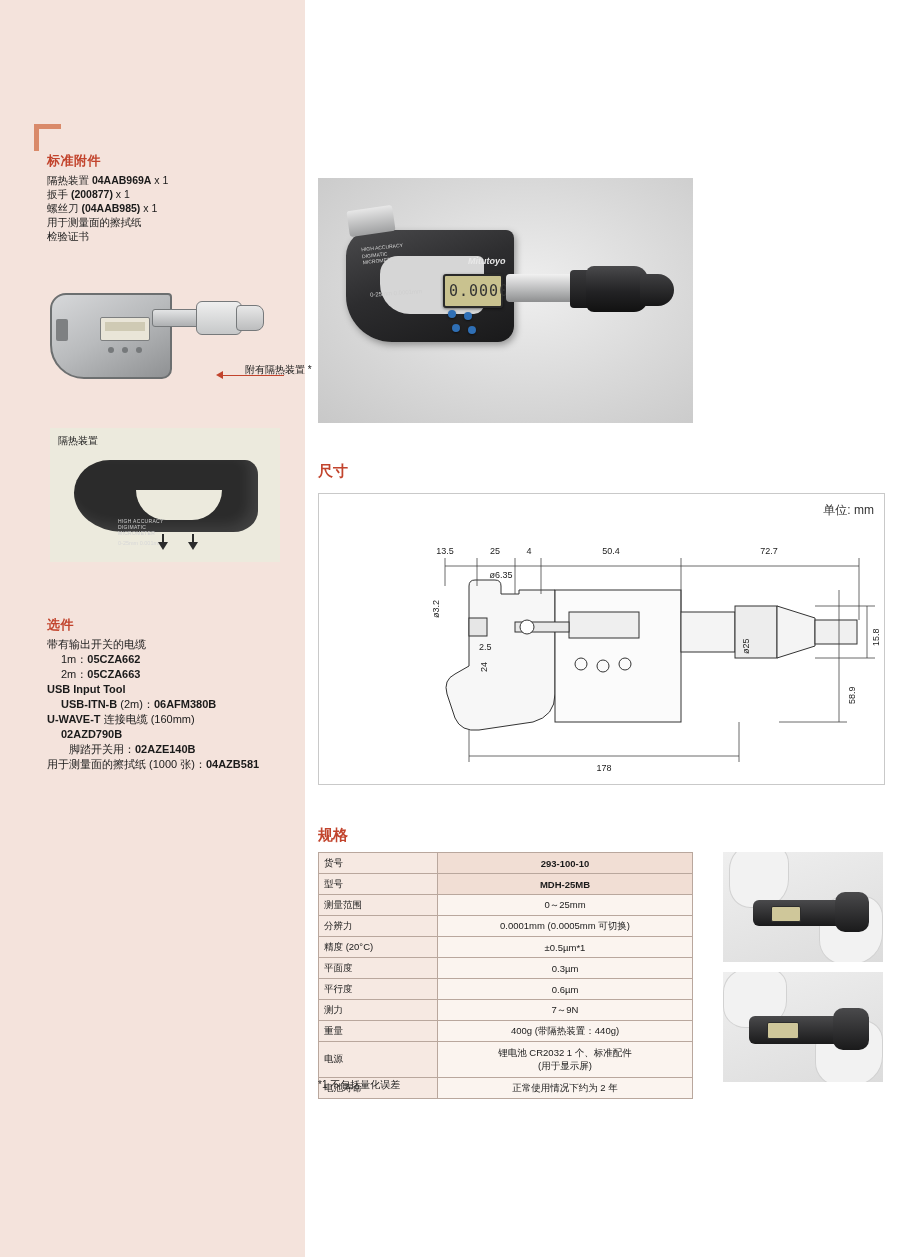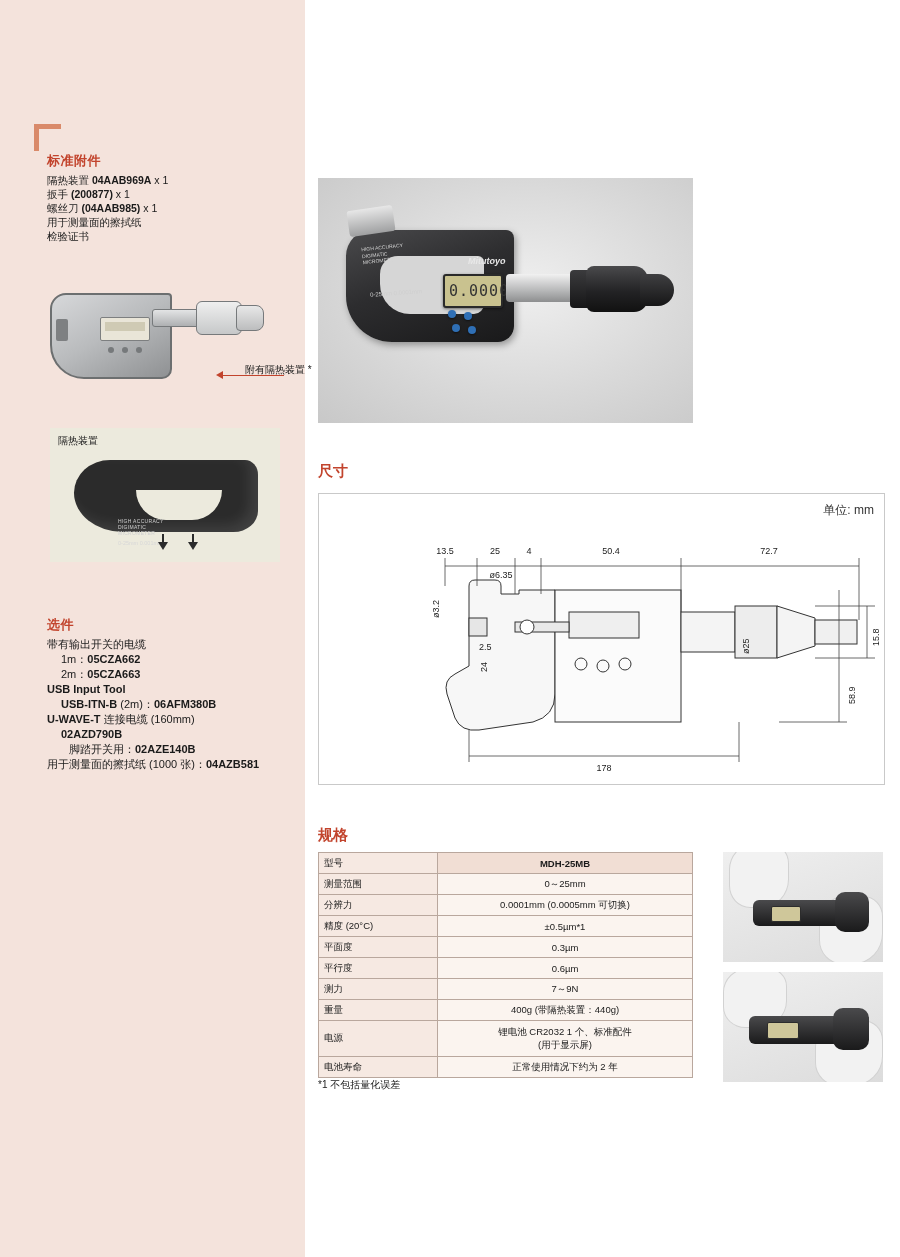--- a/index.html
+++ b/index.html
@@ -243,20 +243,24 @@
         <text transform="translate(560,152) rotate(-90)">15.8</text>
         <text transform="translate(536,210) rotate(-90)">58.9</text>
       </g>
     </svg>
   </div>
 
   <div class="sec-title spec-title">规格</div>
   <table class="spec">
     <tbody>
       <tr>
+          <td class="k">货号</td>
+          <td class="hv">293-100-10</td>
+        </tr>
+      <tr>
           <td class="k">型号</td>
           <td class="hv">MDH-25MB</td>
         </tr>
       <tr>
           <td class="k">测量范围</td>
           <td class="v">0～25mm</td>
         </tr>
       <tr>
           <td class="k">分辨力</td>
           <td class="v">0.0001mm (0.0005mm 可切换)</td>

